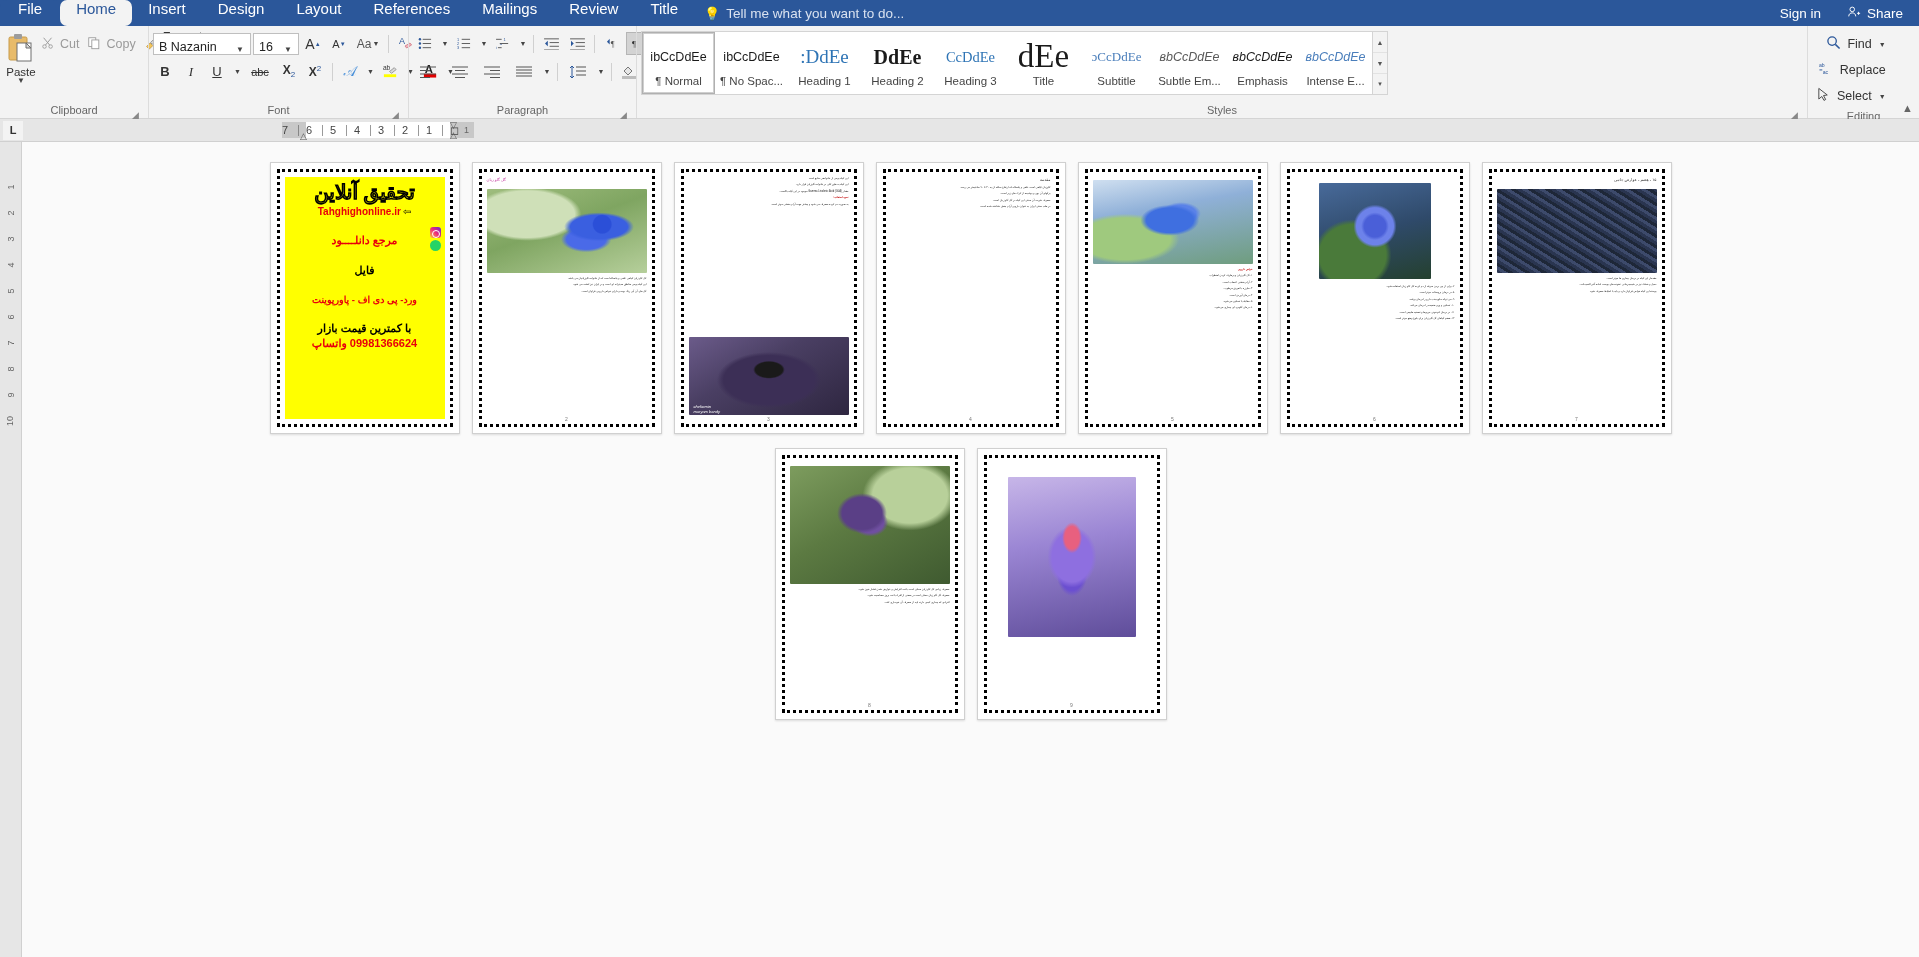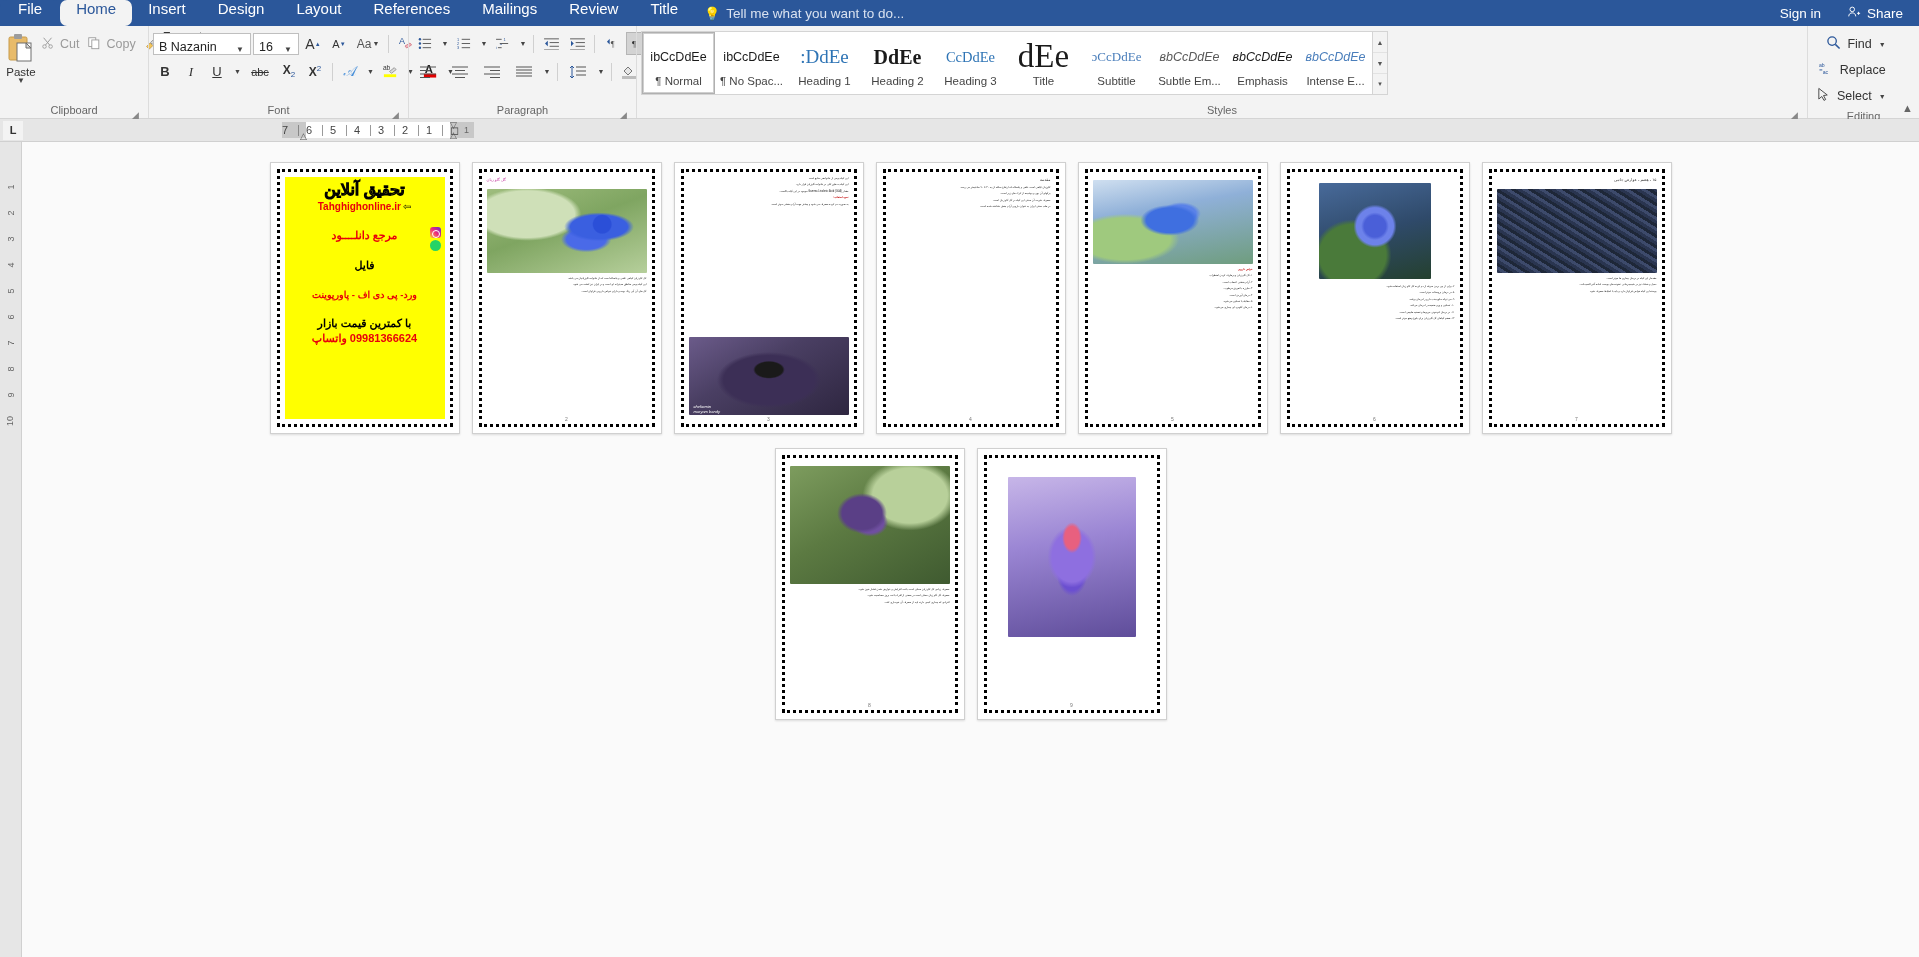--- a/index.html
+++ b/index.html
@@ -212,21 +212,21 @@
   
   .promo {
     background: #ffff00;
     flex: 1;
     display: flex; flex-direction: column;
     align-items: center; justify-content: flex-start;
     padding: 3px 2px;
     overflow: hidden;
   }
   .promo-title {
-    font-size: 16px; color: #ffff00;
+    font-size: 20px; color: #ffff00;
     -webkit-text-stroke: 0.8px #000;
     font-weight: bold; direction: rtl;
     letter-spacing: 1px; margin-bottom: 2px;
     white-space: nowrap;
   }
   .promo-url-row { display: flex; align-items: center; gap: 2px; direction: ltr; }
   .promo-url { font-size: 10px; color: #e8000b; font-weight: bold; }
   .promo-arrow { font-size: 10px; color: #000; }
   .promo-line { font-size: 11px; color: #e8000b; font-weight: bold; direction: rtl; white-space: nowrap; margin-top: 17px; }
   .promo-line.b { color: #000; }

